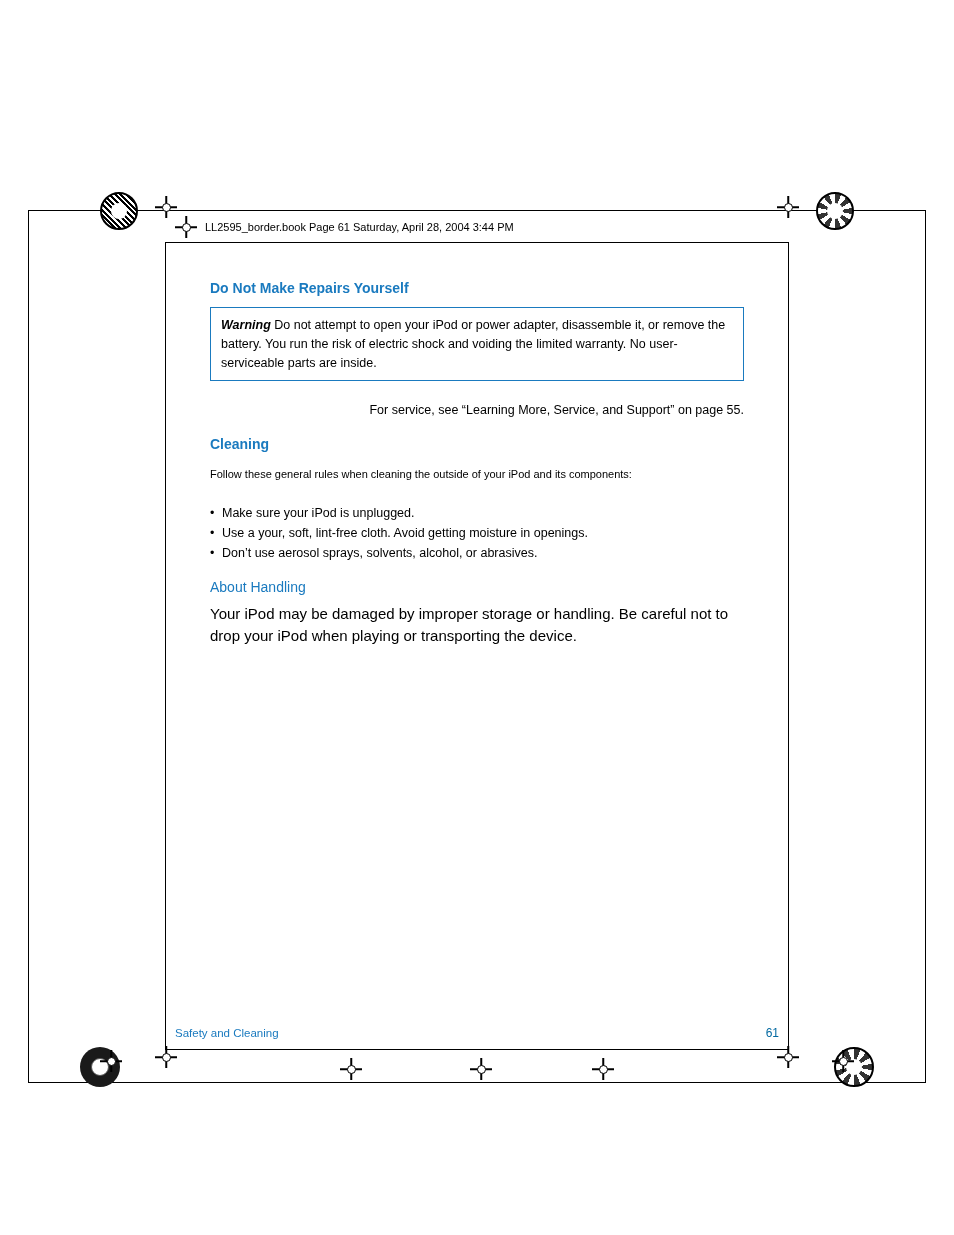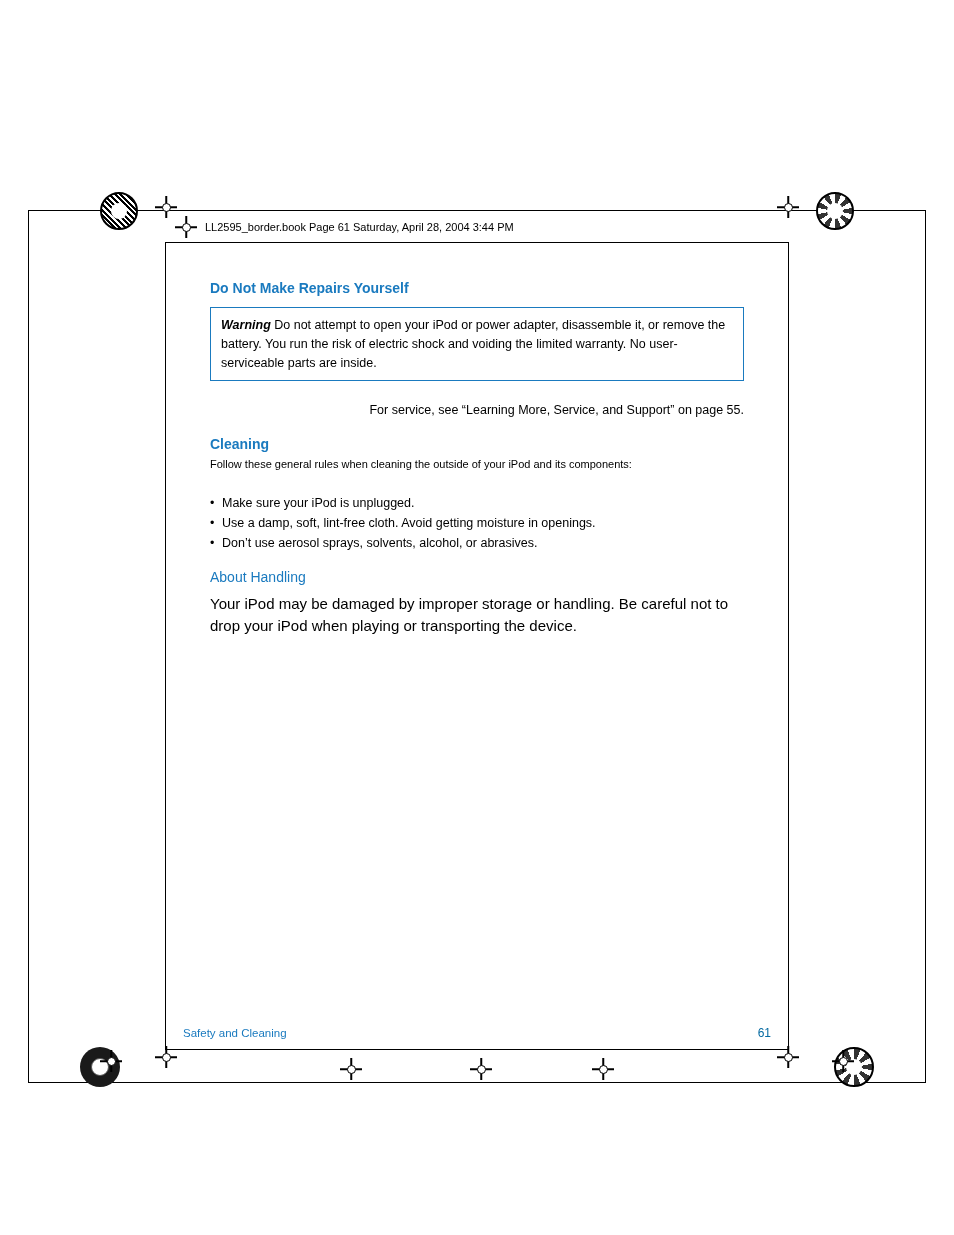--- a/index.html
+++ b/index.html
@@ -137,21 +137,21 @@
       font-size: 12.5px;
       margin-bottom: 14px;
       line-height: 1.5;
       text-align: right;
     }
 
     .cleaning-title {
       font-size: 14px;
       font-weight: bold;
       color: #1a7abf;
-      margin-bottom: 1px;
+      margin-bottom: 11px;
     }
 
     .cleaning-intro {
       font-size: 11px;
       margin-bottom: 20px;
       line-height: 1.5;
     }
 
     .bullet-list {
       list-style: none;
@@ -187,21 +187,21 @@
     
     .footer-area {
       position: absolute;
       bottom: 188px;
       left: 165px;
       right: 165px;
       height: 28px;
       display: flex;
       align-items: center;
       justify-content: space-between;
-      padding: 0 18px;
+      padding: 0 10px;
       font-family: Arial, Helvetica, sans-serif;
       font-size: 11.5px;
       color: #1a7abf;
     }
 
     .footer-left {
       color: #1a7abf;
     }
 
     .footer-right {
@@ -432,21 +432,21 @@
     <span class="warning-label">Warning</span>
     <span>Do not attempt to open your iPod or power adapter, disassemble it, or remove the battery. You run the risk of electric shock and voiding the limited warranty. No user-serviceable parts are inside.</span>
   </div>
 
   <p class="service-text">For service, see “Learning More, Service, and Support” on page 55.</p>
 
   <h3 class="cleaning-title">Cleaning</h3>
   <p class="cleaning-intro">Follow these general rules when cleaning the outside of your iPod and its components:</p>
   <ul class="bullet-list">
     <li>Make sure your iPod is unplugged.</li>
-    <li>Use a damp, soft, lint-free cloth. Avoid getting moisture in openings.</li>
+    <li>Use a your, soft, lint-free cloth. Avoid getting moisture in openings.</li>
     <li>Don’t use aerosol sprays, solvents, alcohol, or abrasives.</li>
   </ul>
 
   <h3 class="handling-title">About Handling</h3>
   <p class="handling-text">Your iPod may be damaged by improper storage or handling. Be careful not to drop your iPod when playing or transporting the device.</p>
 
 </div>
 
 <div class="footer-area">
   <span class="footer-left">Safety and Cleaning</span>

